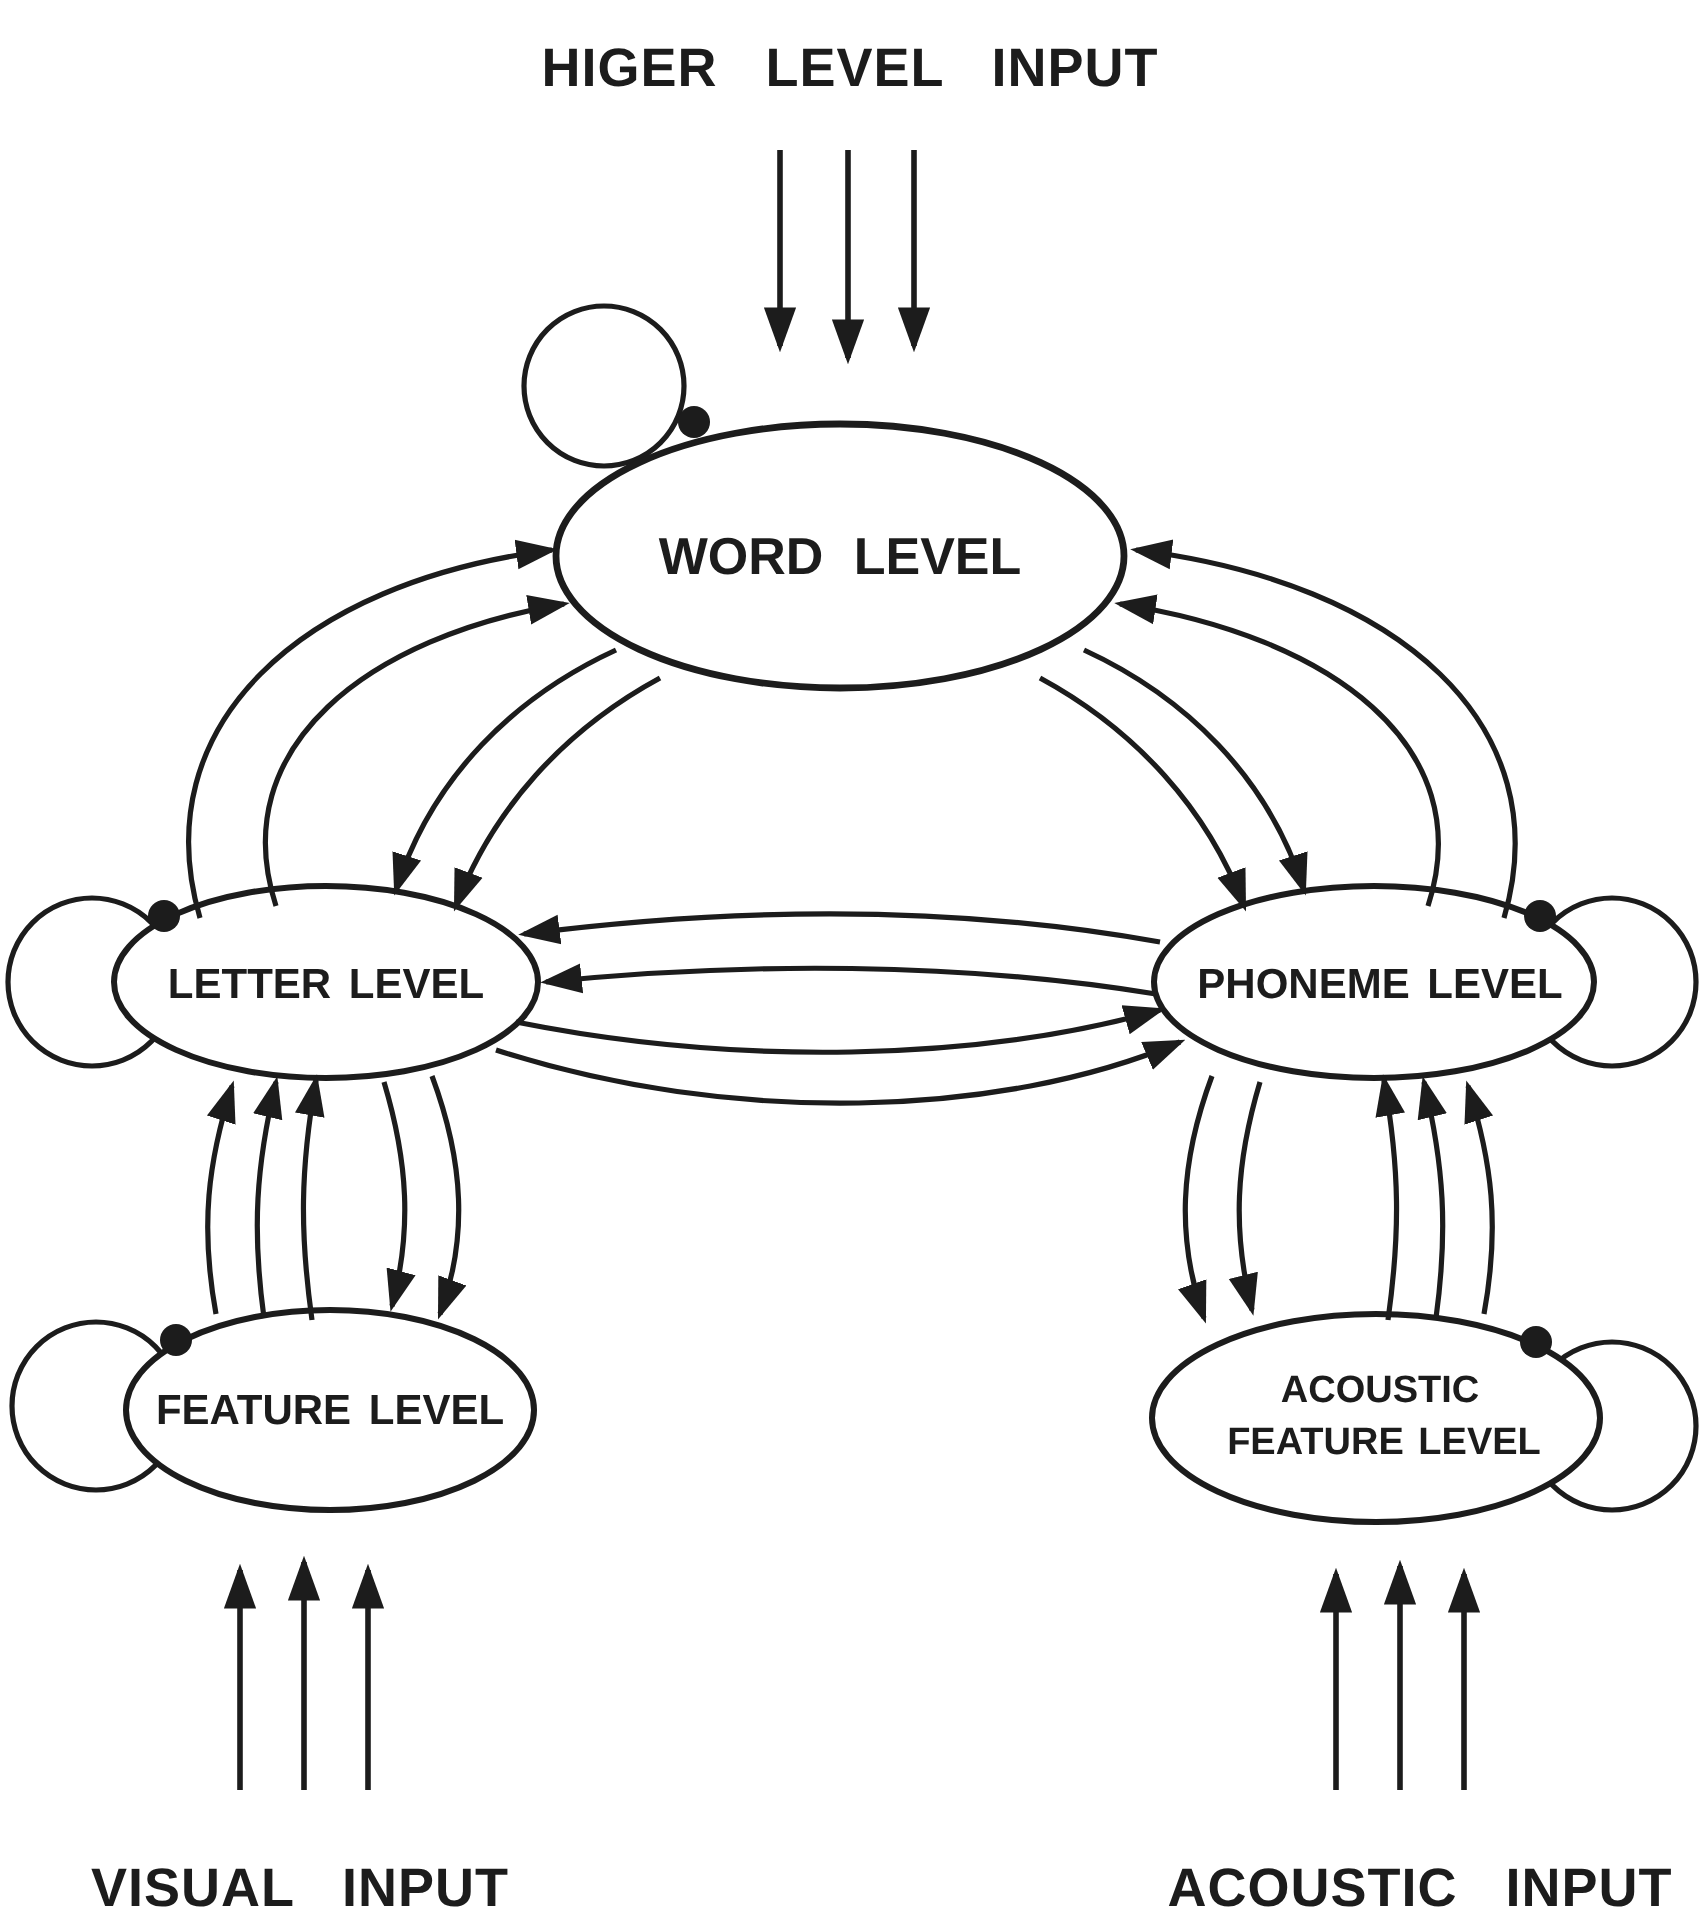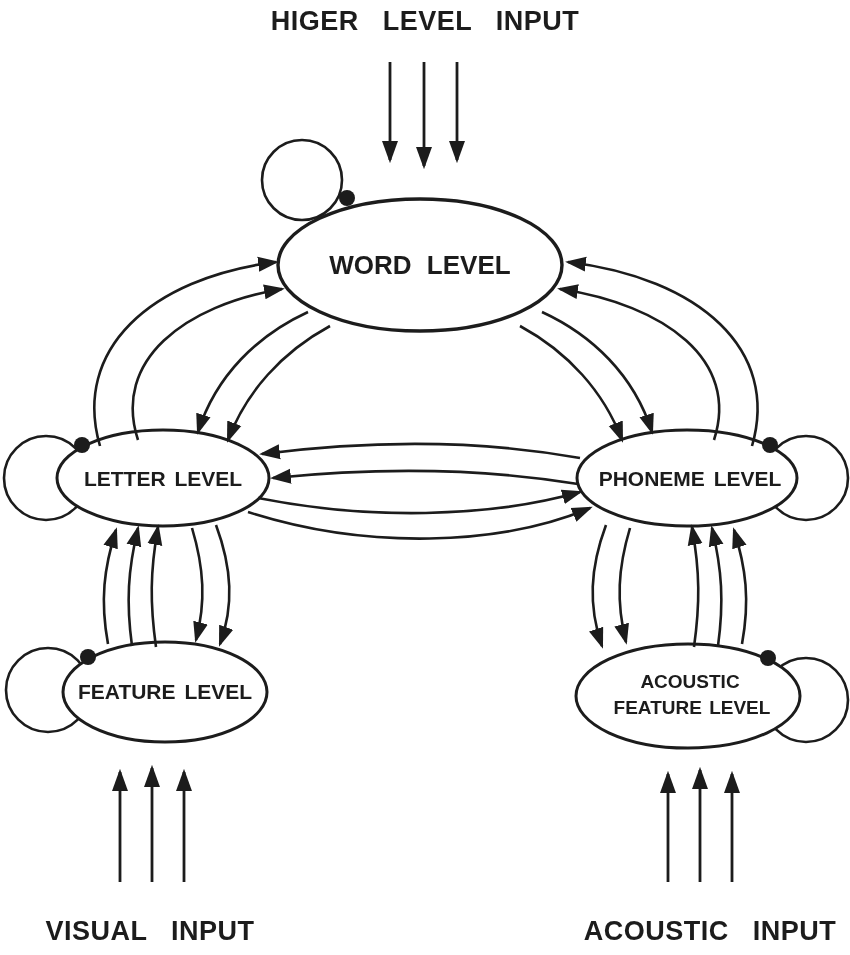--- a/index.html
+++ b/index.html
@@ -8,20 +8,21 @@
     background: #ffffff;
     width: 850px;
     height: 955px;
     overflow: hidden;
     font-family: "Liberation Sans", sans-serif;
   }
   .diagram-wrap {
     width: 850px;
     height: 682px;
     position: relative;
+    margin-top: 13px;
   }
   svg { display: block; }
   .node-ellipse {
     fill: #ffffff;
     stroke: #1c1c1c;
   }
   .loop {
     fill: none;
     stroke: #1c1c1c;
     stroke-width: 2.6;

